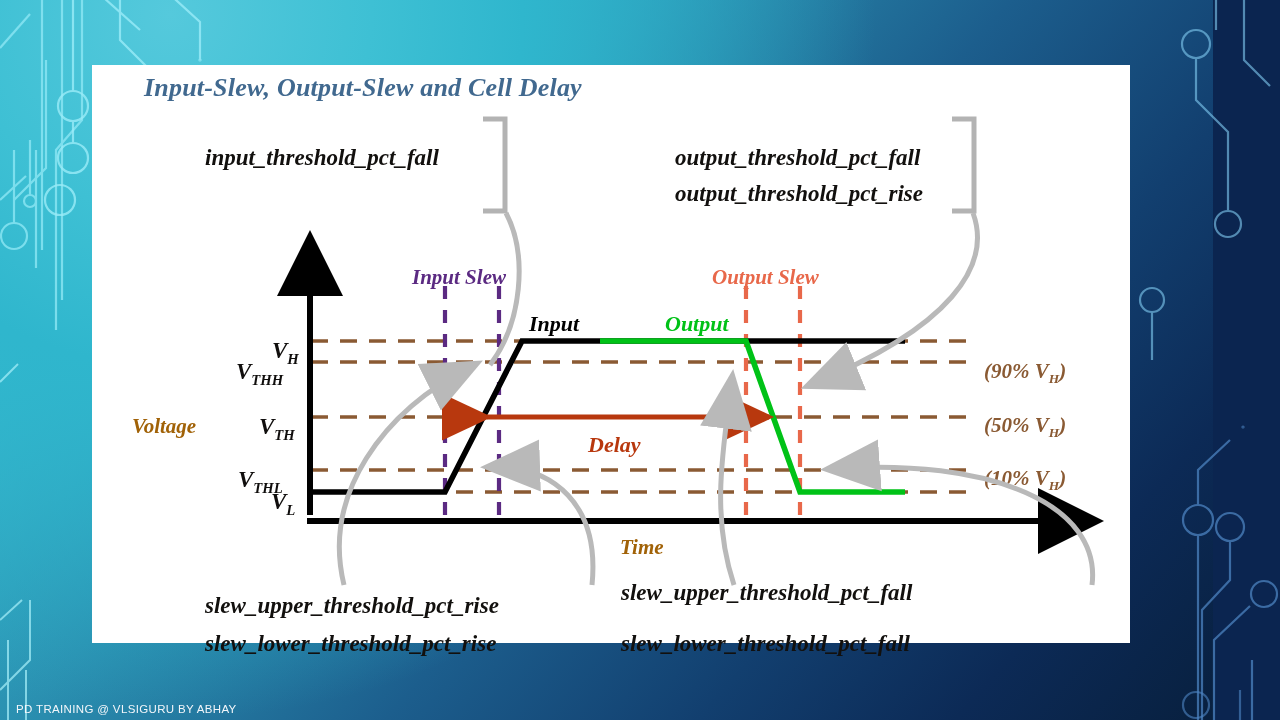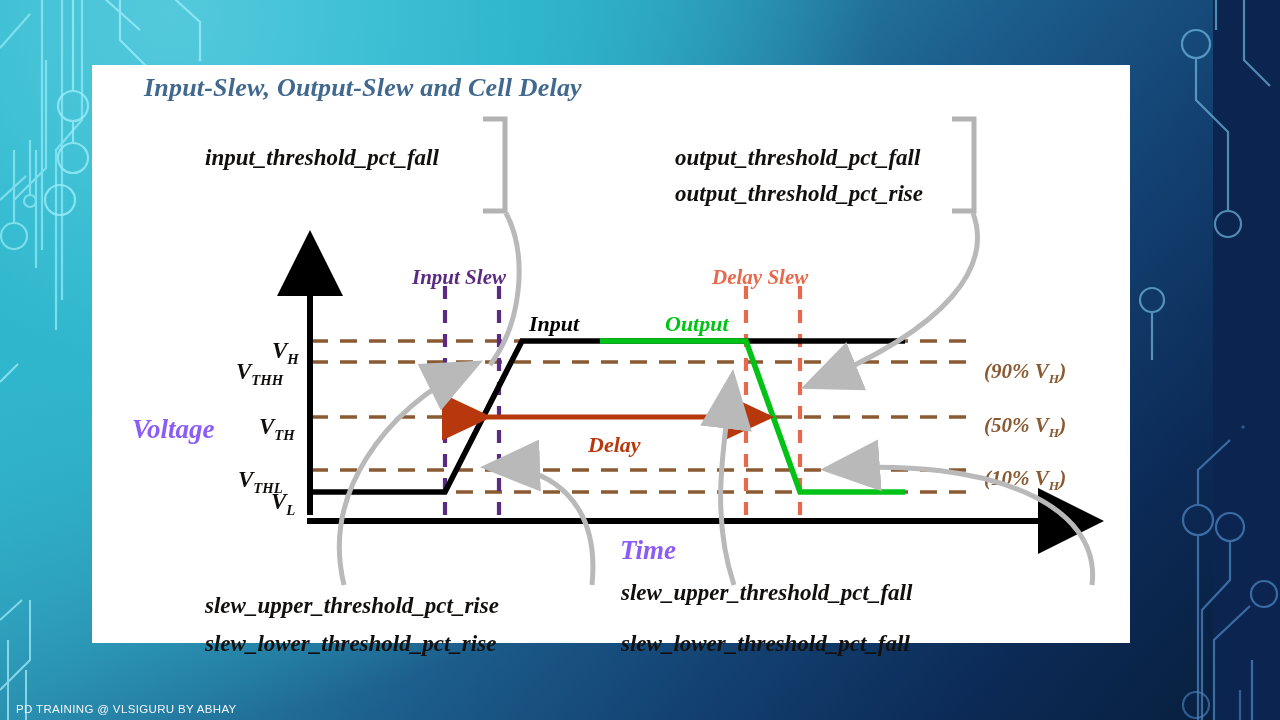--- a/index.html
+++ b/index.html
@@ -22,21 +22,21 @@
   }
   #diagram { position:absolute; left:0; top:0; width:1038px; height:578px; }
 
   .ttl {
     position:absolute; left:52px; top:8px;
     font-size:26px; font-weight:bold; font-style:italic;
     color:#41698f; letter-spacing:.2px; white-space:nowrap;
   }
   .lbl { position:absolute; white-space:nowrap; font-style:italic; font-weight:bold;margin-top:10px; }
   .param { font-size:23px; color:#12100e; }
-  .axname { font-size:27px; color:#8b5cf6; }
+  .axname { font-size:21px; color:#a16207; }
   .vname { font-size:23px; color:#100e0d; }
   .vname sub { font-size:.64em; }
   .pct { font-size:21px; color:#8a5a33; }
   .pct sub { font-size:.64em; }
   .slewlbl { font-size:21px;text-align:right; }
   .sig { font-size:22px; }
 
   #footer {
     position:absolute; left:16px; bottom:5px;
     font-family:"Liberation Sans", sans-serif;
@@ -113,21 +113,21 @@
 
     <div class="lbl param" style="left:113px; top:70px;">input_threshold_pct_fall</div>
     <div class="lbl param" style="left:583px; top:70px;">output_threshold_pct_fall</div>
     <div class="lbl param" style="left:583px; top:106px;">output_threshold_pct_rise</div>
     <div class="lbl param" style="left:113px; top:518px;">slew_upper_threshold_pct_rise</div>
     <div class="lbl param" style="left:113px; top:556px;">slew_lower_threshold_pct_rise</div>
     <div class="lbl param" style="left:529px; top:505px;text-align:center;">slew_upper_threshold_pct_fall</div>
     <div class="lbl param" style="left:529px; top:556px;">slew_lower_threshold_pct_fall</div>
 
     <div class="lbl slewlbl" style="left:320px; top:190px; color:#5b2a82;">Input Slew</div>
-    <div class="lbl slewlbl" style="left:620px; top:190px; color:#e8684a;">Delay Slew</div>
+    <div class="lbl slewlbl" style="left:620px; top:190px; color:#e8684a;">Output Slew</div>
     <div class="lbl sig" style="left:437px; top:236px; color:#000;">Input</div>
     <div class="lbl sig" style="left:573px; top:236px; color:#00c217;">Output</div>
     <div class="lbl sig" style="left:496px; top:357px; color:#b8380e;">Delay</div>
 
     <div class="lbl axname" style="left:40px; top:339px;">Voltage</div>
     <div class="lbl axname" style="left:528px; top:460px;">Time</div>
 
     <div class="lbl vname" style="left:180px; top:263px;"><span>V</span><sub>H</sub></div>
     <div class="lbl vname" style="left:144px; top:284px;"><span>V</span><sub>THH</sub></div>
     <div class="lbl vname" style="left:167px; top:339px;"><span>V</span><sub>TH</sub></div>

